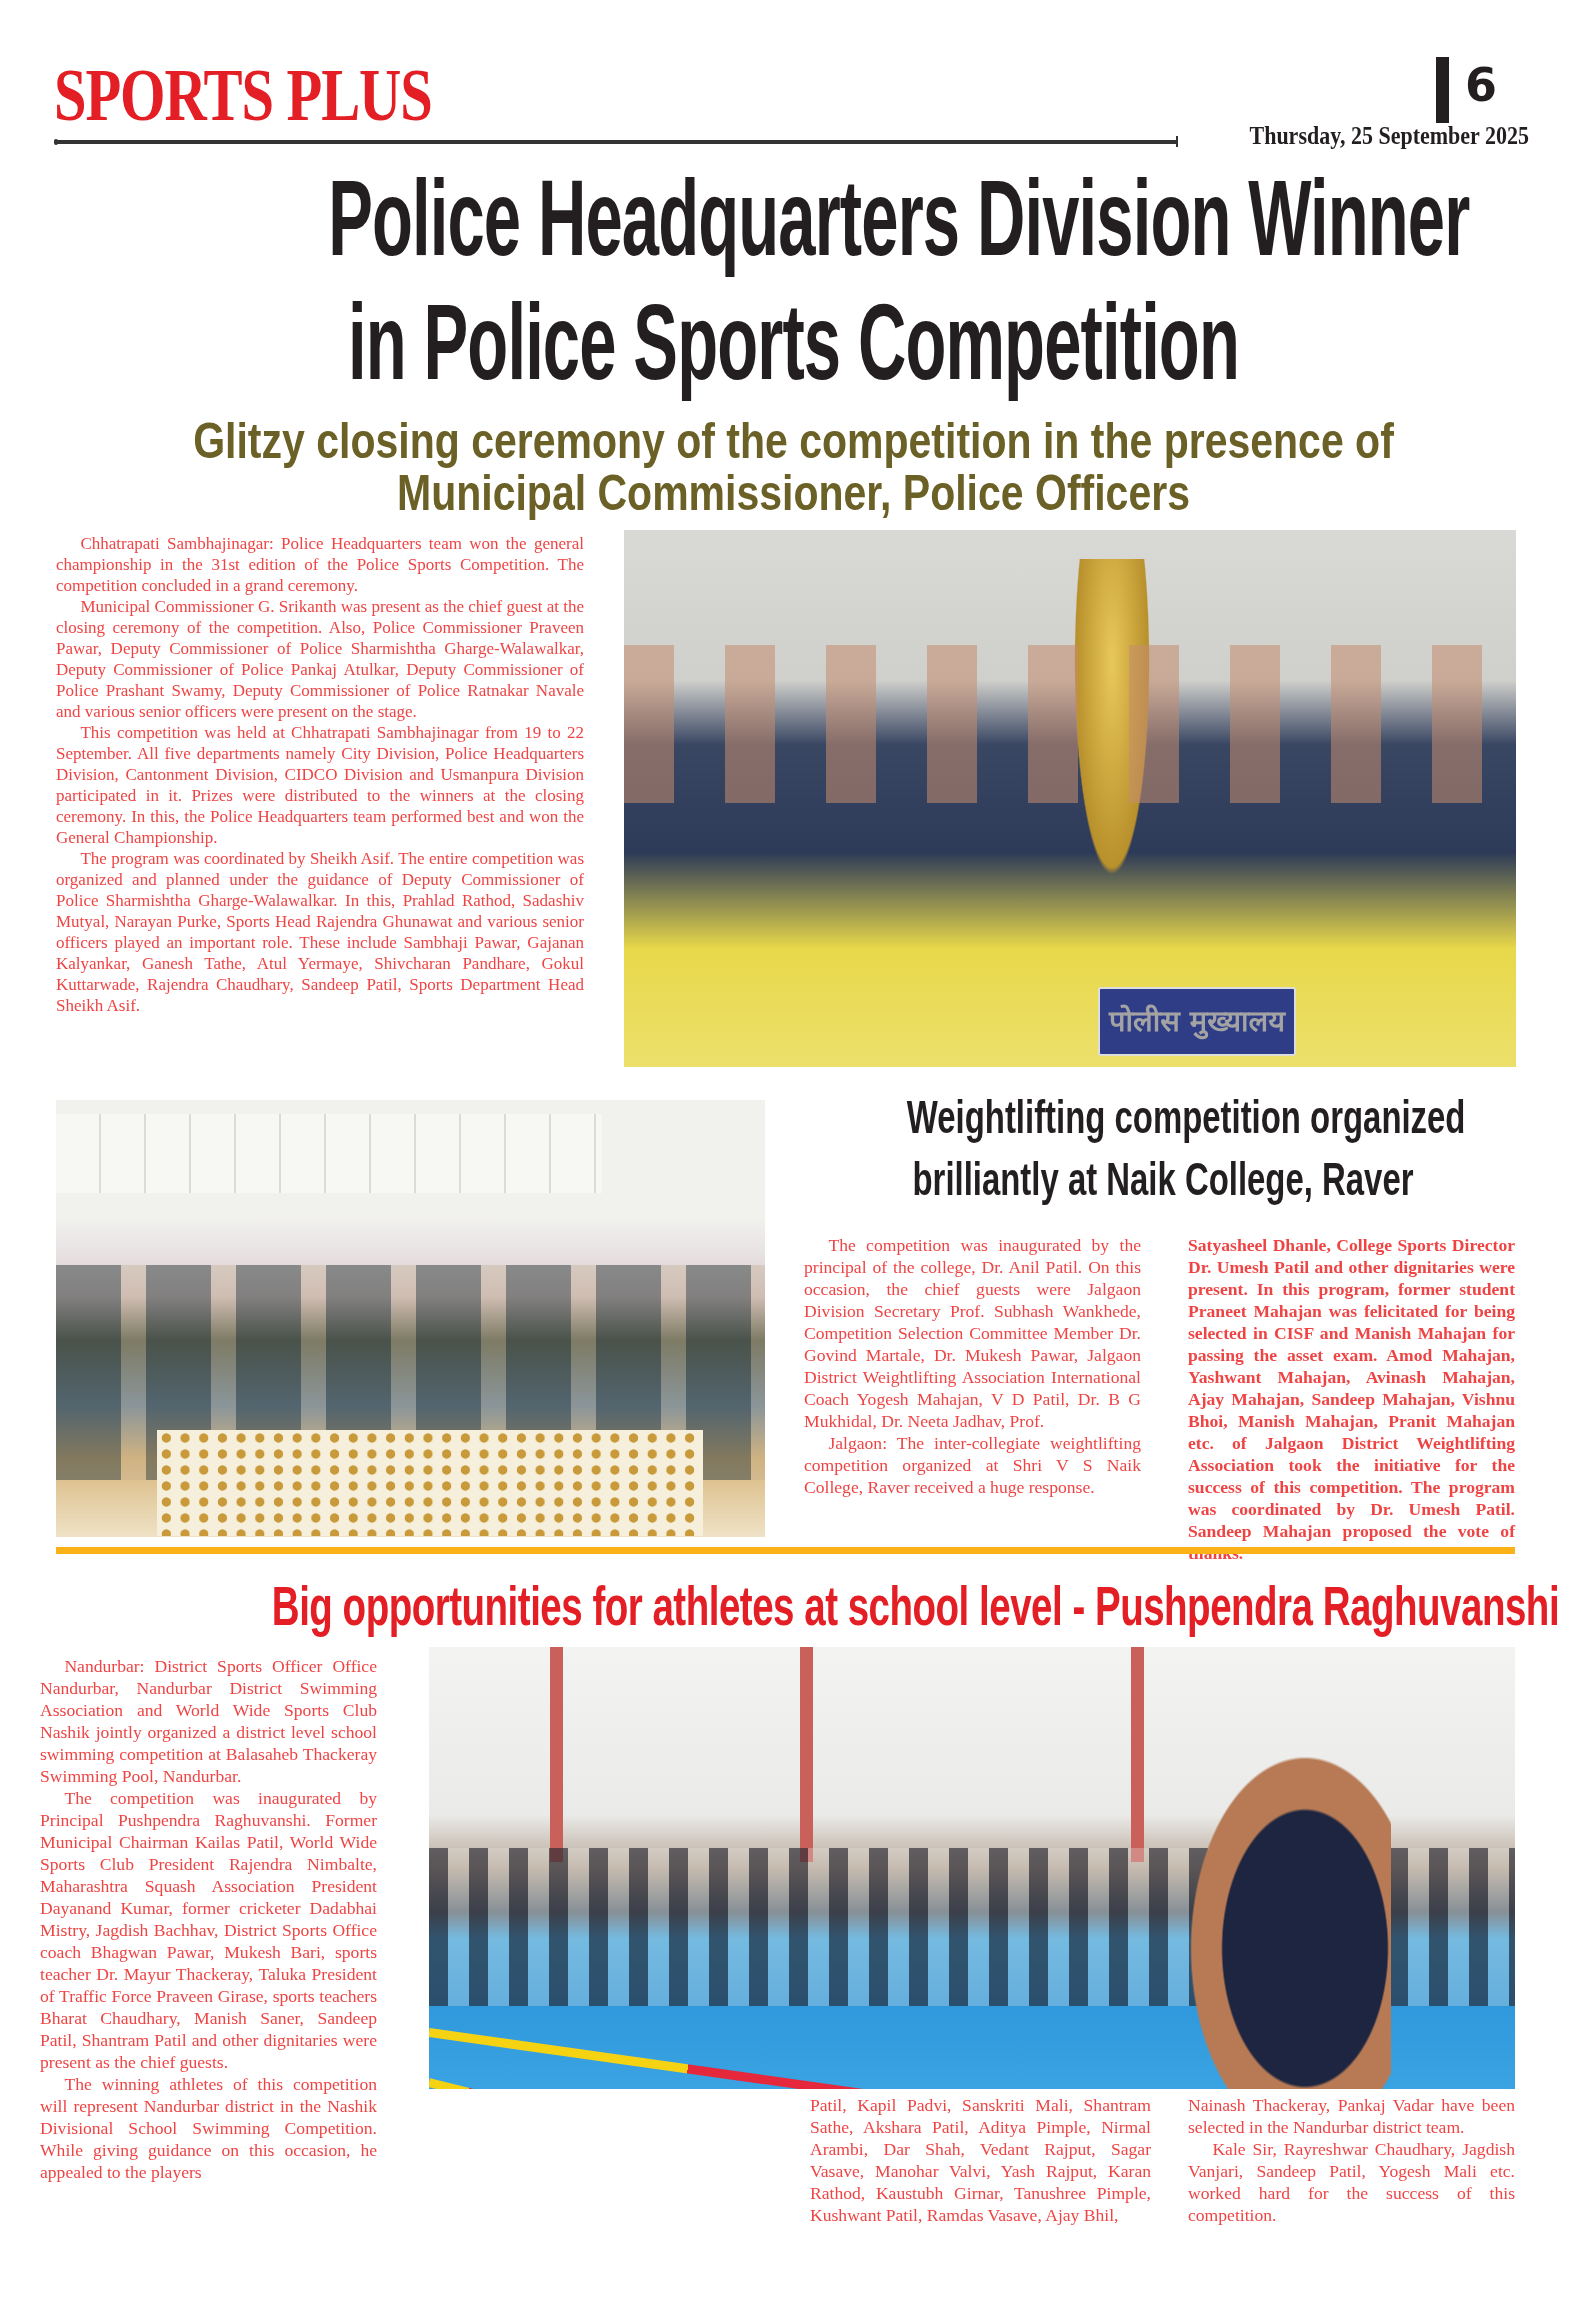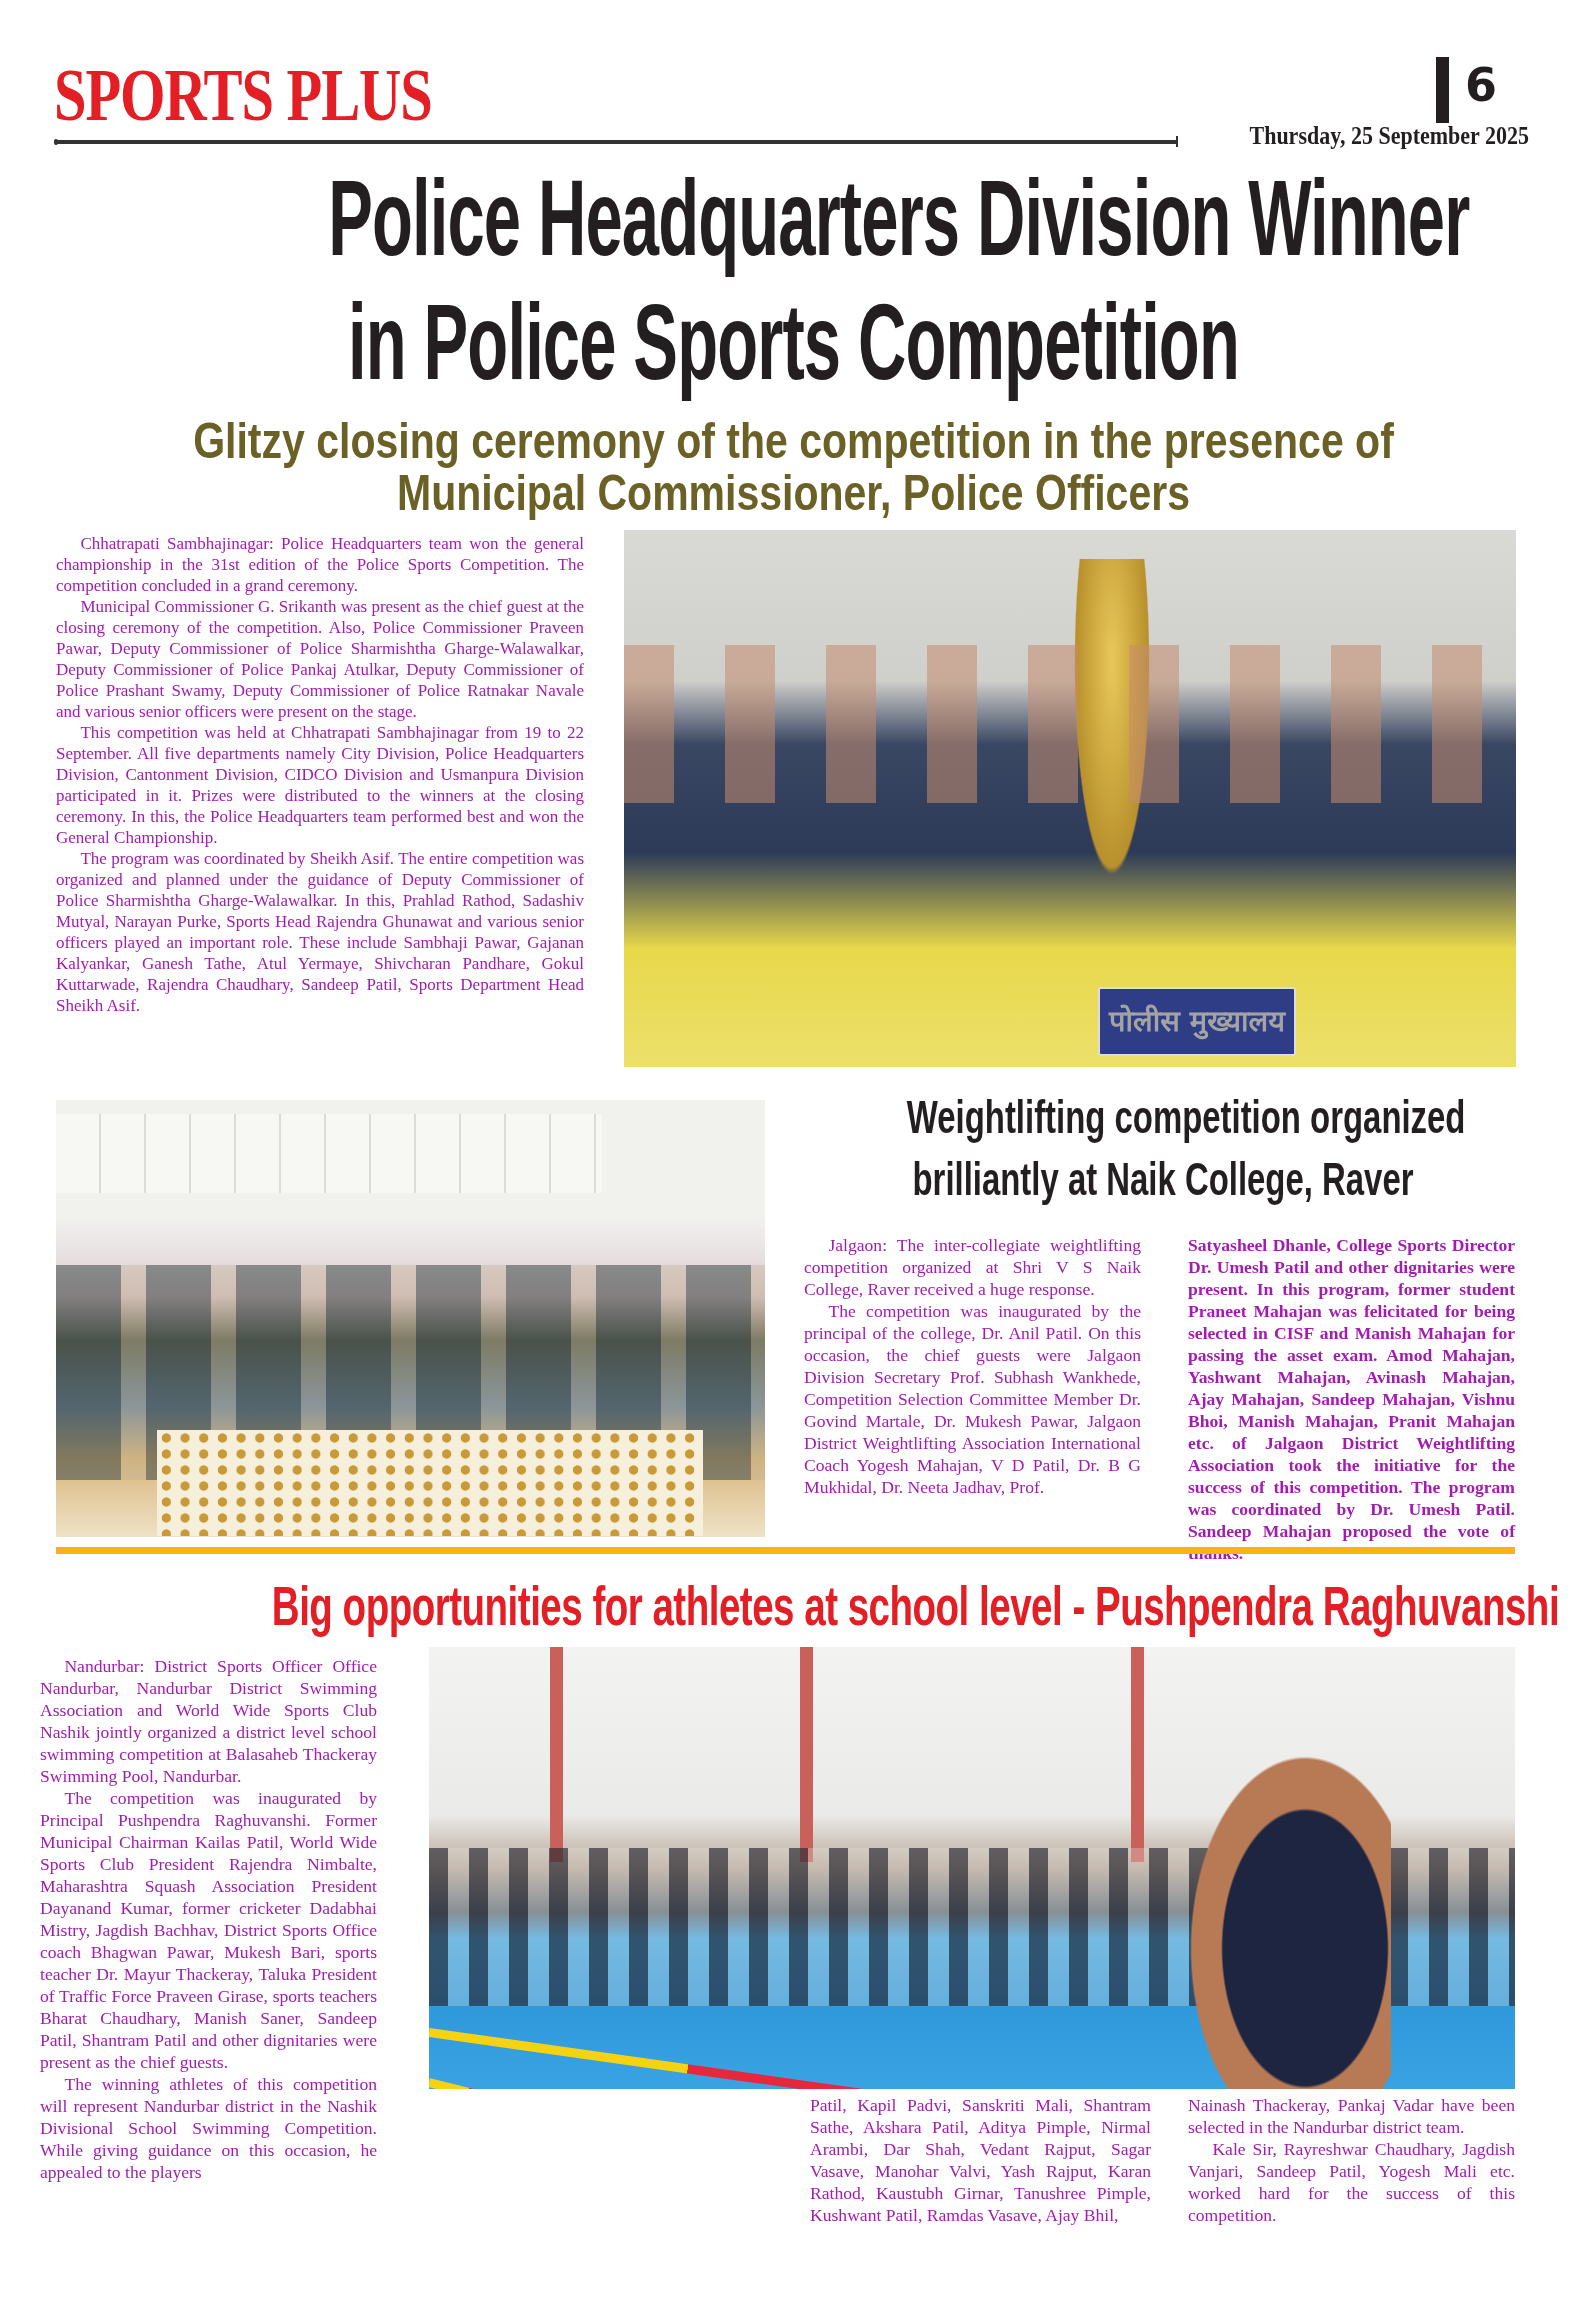--- a/index.html
+++ b/index.html
@@ -18,21 +18,21 @@
 
   
   .headline { left: 43px; width: 1501px; text-align: center; font-family: "Liberation Sans", sans-serif; font-weight: bold; color: #231f20; white-space: nowrap; }
   .hl1 { top: 159px; font-size: 108px; line-height: 118px; transform: scaleX(0.62); transform-origin: center top; letter-spacing: -1.4px; }
   .hl2 { top: 283px; font-size: 108px; line-height: 118px; transform: scaleX(0.62); transform-origin: center top; letter-spacing: -1.4px; }
   .subhl { left: 43px; width: 1501px; text-align: center; font-family: "Liberation Sans", sans-serif; font-weight: bold; color: #6b6126; font-size: 50px; line-height: 53px; transform: scaleX(0.82); transform-origin: center top; white-space: nowrap; }
   .sub1 { top: 415px; }
   .sub2 { top: 467px; }
 
   
-  .col { font-family: "Liberation Serif", serif; font-size: 17px; line-height: 21px; color: #a21caf; text-align: justify; }
+  .col { font-family: "Liberation Serif", serif; font-size: 17px; line-height: 21px; color: #ef4444; text-align: justify; }
   .col p { margin: 0; text-indent: 24.4px; }
   .col p.cont { text-indent: 0; }
   .narrow { font-size: 17.6px; line-height: 22px; }
 
   
   .photo { overflow: hidden; }
   .photo-trophy { left: 624px; top: 530px; width: 892px; height: 537px; background: linear-gradient(180deg, #d9d9d6 0%, #cfcfcb 28%, #3a4763 40%, #2d3a58 60%, #e8d84a 78%, #ece06b 100%); }
   .photo-weights { left: 56px; top: 1100px; width: 709px; height: 437px; background: linear-gradient(180deg, #f1f1ee 0%, #f1f1ee 27%, #e8e2e3 35%, #d8c7c6 45%, #5b6250 55%, #6f8aa0 70%, #d8b77d 82%, #efe2c6 100%); }
   .photo-pool { left: 429px; top: 1647px; width: 1086px; height: 442px; background: linear-gradient(180deg, #f3f3f1 0%, #eaeae8 38%, #b8a899 50%, #5e6b77 60%, #44a7e0 66%, #2f98dc 80%, #3aa3e2 100%); }
   .photo .shape { position: absolute; }
@@ -71,22 +71,22 @@
 
 <div class="abs photo photo-weights">
   <div class="shape" style="left:0; top:14.4px; width:546px; height:79px; background: repeating-linear-gradient(90deg, #f7f7f3 0 43px, #dcdcd6 43px 45px);"></div>
   <div class="shape" style="left:0; top:165px; width:709px; height:215px; background: repeating-linear-gradient(90deg, rgba(60,70,70,0.55) 0 65px, rgba(190,170,140,0.35) 65px 90px);"></div>
   <div class="shape" style="left:101px; top:330px; width:546px; height:106px; background: radial-gradient(circle, #c99a3a 0 4.3px, #f6efdc 5px); background-size: 18.7px 16px;"></div>
 </div>
 
 <div class="abs hl4" style="top:1090px;">Weightlifting competition organized</div>
 <div class="abs hl4" style="top:1152px;">brilliantly at Naik College, Raver</div>
 <div class="abs col narrow" style="left:804px; top:1234px; width:337px;">
+  <p>The competition was inaugurated by the principal of the college, Dr. Anil Patil. On this occasion, the chief guests were Jalgaon Division Secretary Prof. Subhash Wankhede, Competition Selection Committee Member Dr. Govind Martale, Dr. Mukesh Pawar, Jalgaon District Weightlifting Association International Coach Yogesh Mahajan, V D Patil, Dr. B G Mukhidal, Dr. Neeta Jadhav, Prof.</p>
   <p>Jalgaon: The inter-collegiate weightlifting competition organized at Shri V S Naik College, Raver received a huge response.</p>
-  <p>The competition was inaugurated by the principal of the college, Dr. Anil Patil. On this occasion, the chief guests were Jalgaon Division Secretary Prof. Subhash Wankhede, Competition Selection Committee Member Dr. Govind Martale, Dr. Mukesh Pawar, Jalgaon District Weightlifting Association International Coach Yogesh Mahajan, V D Patil, Dr. B G Mukhidal, Dr. Neeta Jadhav, Prof.</p>
 </div>
 <div class="abs col narrow" style="left:1188px; top:1234px; width:327px;font-weight:bold;">
   <p class="cont">Satyasheel Dhanle, College Sports Director Dr. Umesh Patil and other dignitaries were present. In this program, former student Praneet Mahajan was felicitated for being selected in CISF and Manish Mahajan for passing the asset exam. Amod Mahajan, Yashwant Mahajan, Avinash Mahajan, Ajay Mahajan, Sandeep Mahajan, Vishnu Bhoi, Manish Mahajan, Pranit Mahajan etc. of Jalgaon District Weightlifting Association took the initiative for the success of this competition. The program was coordinated by Dr. Umesh Patil. Sandeep Mahajan proposed the vote of thanks.</p>
 </div>
 
 <div class="abs rule-orange"></div>
 
 <div class="abs hl3">Big opportunities for athletes at school level - Pushpendra Raghuvanshi</div>
 
 <div class="abs col narrow" style="left:40px; top:1655px; width:337px;">

